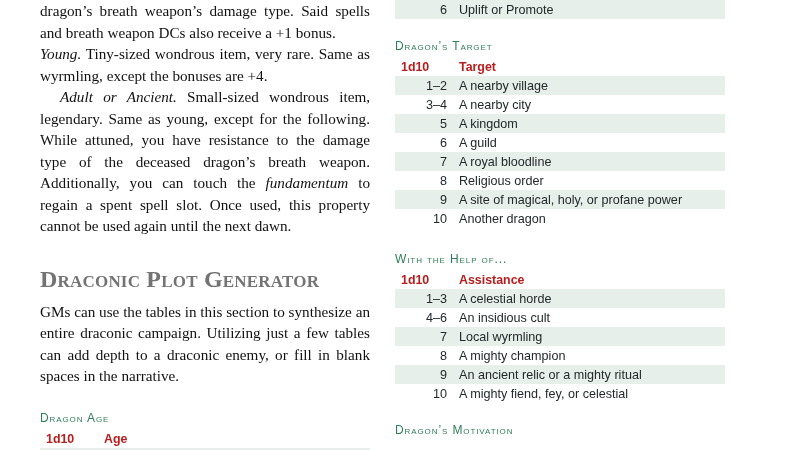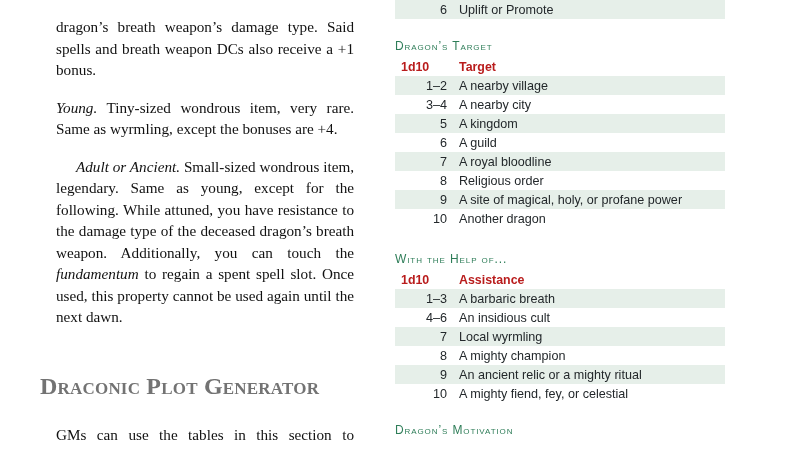--- a/index.html
+++ b/index.html
@@ -30,21 +30,21 @@
     width: 330px;
     padding-top: 0;
   }
   .col-right {
     left: 395px;
     width: 330px;
   }
 
   
   p.body {
-    margin: 16px;
+    margin: 0;
     font-family: "Liberation Serif", serif;
     font-size: 15.2px;
     line-height: 21.5px;
     text-align: justify;
     color: #111111;
   }
   p.body + p.body {
     margin-top: 0;
   }
   .indent {
@@ -224,21 +224,21 @@
     <table class="dtable">
       <thead>
         <tr>
           <th class="col-roll">1d10</th>
           <th>Assistance</th>
         </tr>
       </thead>
       <tbody>
         <tr>
           <td class="col-roll">1–3</td>
-          <td>A barbaric breath</td>
+          <td>A celestial horde</td>
         </tr>
         <tr>
           <td class="col-roll">4–6</td>
           <td>An insidious cult</td>
         </tr>
         <tr>
           <td class="col-roll">7</td>
           <td>Local wyrmling</td>
         </tr>
         <tr>

